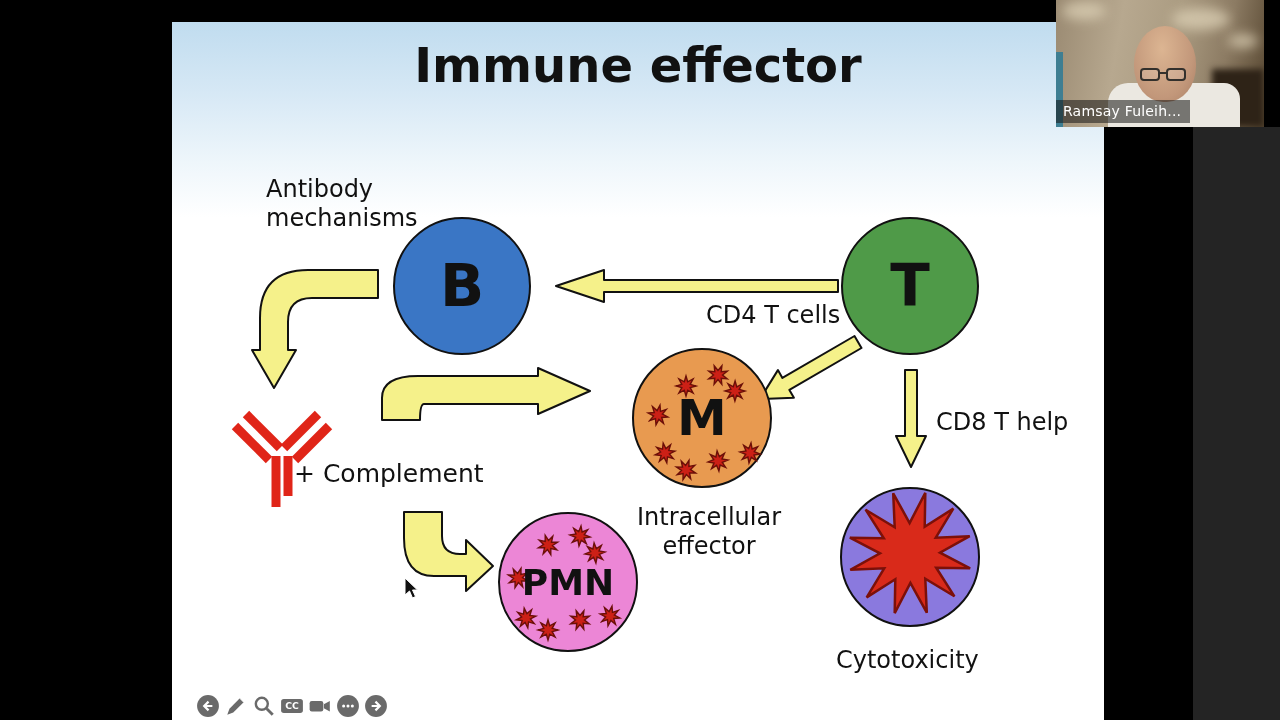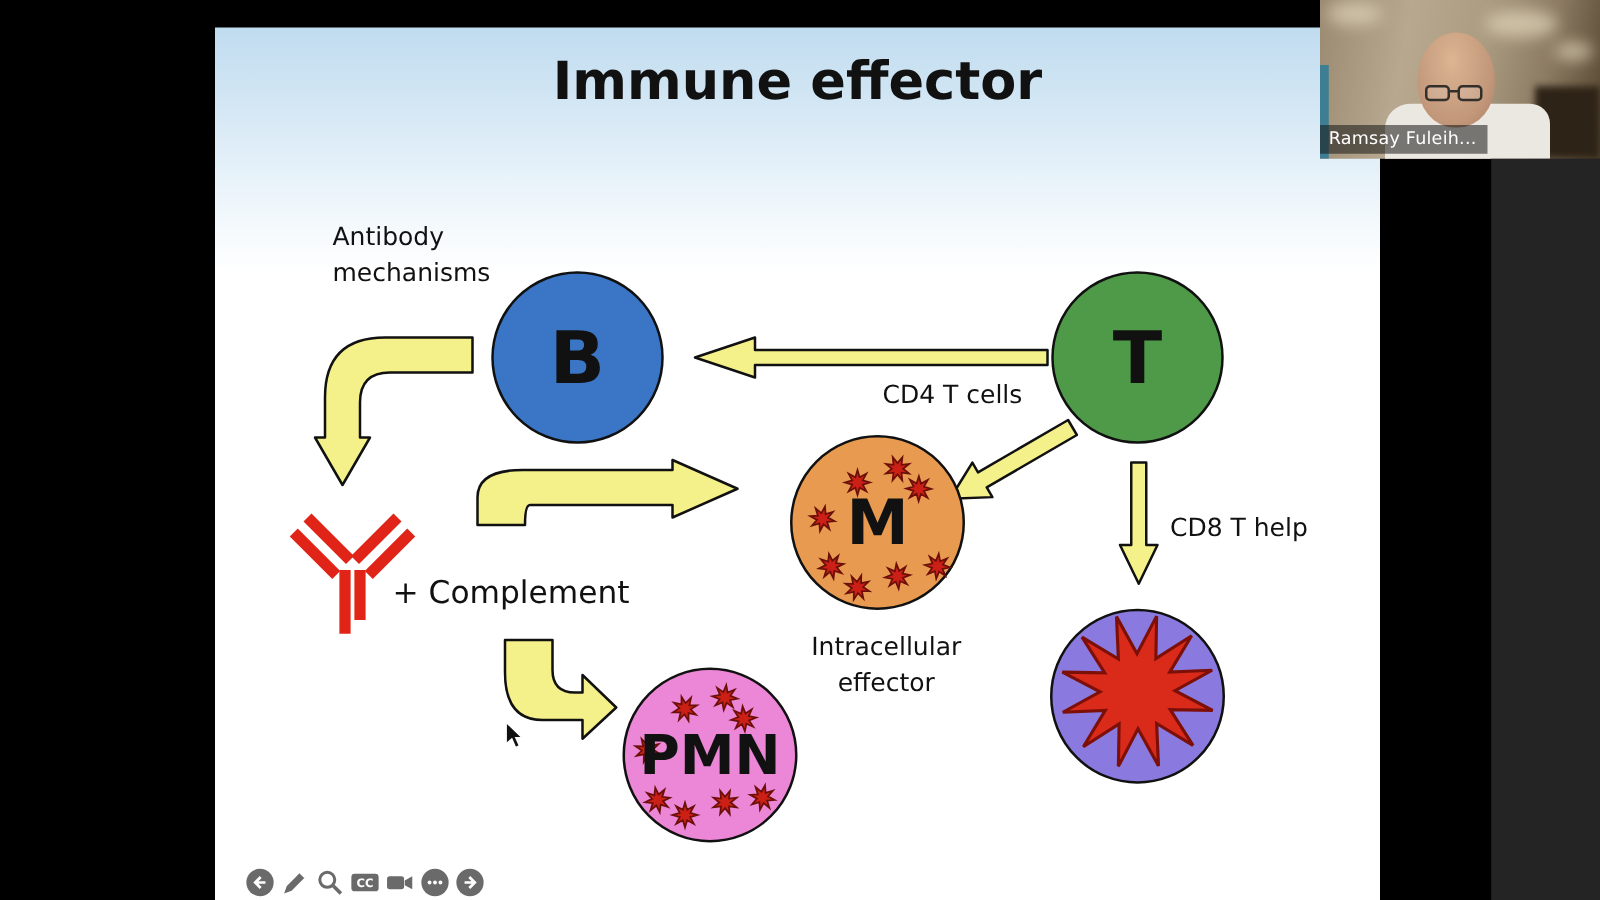--- a/index.html
+++ b/index.html
@@ -9,51 +9,51 @@
     background:#000; font-family:"DejaVu Sans","Liberation Sans",sans-serif;
   }
   
   #slide {
     position:absolute; left:172px; top:22px; width:932px; height:698px;
     background:linear-gradient(180deg,#c0dcef 0%,#d6e8f5 10%,#eef6fb 20%,#ffffff 28%,#ffffff 100%);
   }
   .abs { position:absolute; }
   #title {
     left:0; top:8px; width:932px; text-align:center;
-    font-size:42px; line-height:70px; font-weight:bold; color:#111; letter-spacing:0px;
-  }
-  .lbl { color:#111; font-size:20px; line-height:29px; white-space:nowrap; }
+    font-size:48px; line-height:70px; font-weight:bold; color:#111; letter-spacing:0px;
+  }
+  .lbl { color:#111; font-size:24px; line-height:29px; white-space:nowrap; }
   #lbl-antibody   { left:94px;  top:153px; }
   #lbl-tcellhelp  { left:456px; top:191px; width:140px; text-align:center; }
   #lbl-cd4        { left:534px; top:279px; }
   #lbl-cd8        { left:764px; top:386px; }
-  #lbl-complement { left:142px; top:437px; font-size:25px; }
+  #lbl-complement { left:122px; top:437px; font-size:25px; }
   #lbl-intra      { left:458px; top:481px; width:158px; text-align:center; }
   #lbl-cytotox    { left:664px; top:624px; }
   
   .cell {
     position:absolute; border:2px solid #111; border-radius:50%;
     display:flex; align-items:center; justify-content:center;
     color:#111; font-weight:bold;
   }
   #cell-b   { left:221px; top:195px; width:138px; height:138px; background:#3a76c5; font-size:58px; }
   #cell-t   { left:669px; top:195px; width:138px; height:138px; background:#4f9a48; font-size:58px; }
   #cell-m   { left:460px; top:326px; width:140px; height:140px; background:#e89a50; font-size:50px; }
-  #cell-pmn { left:326px; top:512px; width:140px; height:140px; background:#ec86d6; font-size:44px; }
+  #cell-pmn { left:326px; top:490px; width:140px; height:140px; background:#ec86d6; font-size:36px; }
   #cell-cyt { left:668px; top:465px; width:140px; height:140px; background:#8a79de; overflow:visible; }
   svg.burst { position:absolute; overflow:visible; }
   
   svg.draw { position:absolute; overflow:visible; }
   .arrow-path { fill:#f5f18a; stroke:#111; stroke-width:2; stroke-linejoin:round; }
   
   #toolbar { position:absolute; left:24px; top:672px; display:flex; gap:4px; align-items:center; }
   .tool { width:24px; height:24px; cursor:pointer; }
   
   #webcam {
-    position:absolute; left:1056px; top:0; width:224px; height:127px; overflow:hidden;
+    position:absolute; left:1056px; top:0; width:208px; height:127px; overflow:hidden;
     background:linear-gradient(100deg,#9a8a72 0%,#b7a88f 30%,#ab9c82 55%,#8c7b63 78%,#55452f 100%);
   }
   .wc-light { position:absolute; border-radius:50%; background:#ddd1b6; filter:blur(6px); opacity:.75; }
   #wc-strip { position:absolute; left:0; top:52px; width:7px; height:75px; background:#3e7e92; }
   #wc-furniture { position:absolute; right:0; bottom:0; width:52px; height:58px; background:#2e2317; filter:blur(3px); }
   #wc-shirt { position:absolute; left:52px; bottom:-2px; width:132px; height:46px; background:#ebe8e1; border-radius:20px 16px 0 0; }
   #wc-head {
     position:absolute; left:78px; top:26px; width:62px; height:76px;
     background:radial-gradient(ellipse at 45% 30%,#dcb592,#c2977a 65%,#a97f64);
     border-radius:50% 50% 47% 47%;
@@ -81,20 +81,21 @@
       <div>Antibody</div>
       <div>mechanisms</div>
     </div>
     <div id="lbl-cd4" class="abs lbl">CD4 T cells</div>
     <div id="lbl-cd8" class="abs lbl">CD8 T help</div>
     <div id="lbl-complement" class="abs lbl">+ Complement</div>
     <div id="lbl-intra" class="abs lbl">
       <div>Intracellular</div>
       <div>effector</div>
     </div>
+    <div id="lbl-cytotox" class="abs lbl">Cytotoxicity</div>
 
     <svg class="draw" style="left:380px;top:244px" width="288" height="40" viewBox="0 0 288 40">
       <path class="arrow-path" d="M286,14 L52,14 L52,4 L4,20 L52,36 L52,26 L286,26 Z"></path>
     </svg>
     <svg class="draw" style="left:578px;top:312px" width="115" height="72" viewBox="0 0 115 72">
       <polygon class="arrow-path" points="104.5,2 32.4,43.9 27.9,36.1 10,65 43.9,63.7 39.4,55.9 111.5,14"></polygon>
     </svg>
     <svg class="draw" style="left:722px;top:348px" width="34" height="100" viewBox="0 0 34 100">
       <path class="arrow-path" d="M11,0 H23 V66 H32 L17,97 L2,66 H11 Z"></path>
     </svg>

